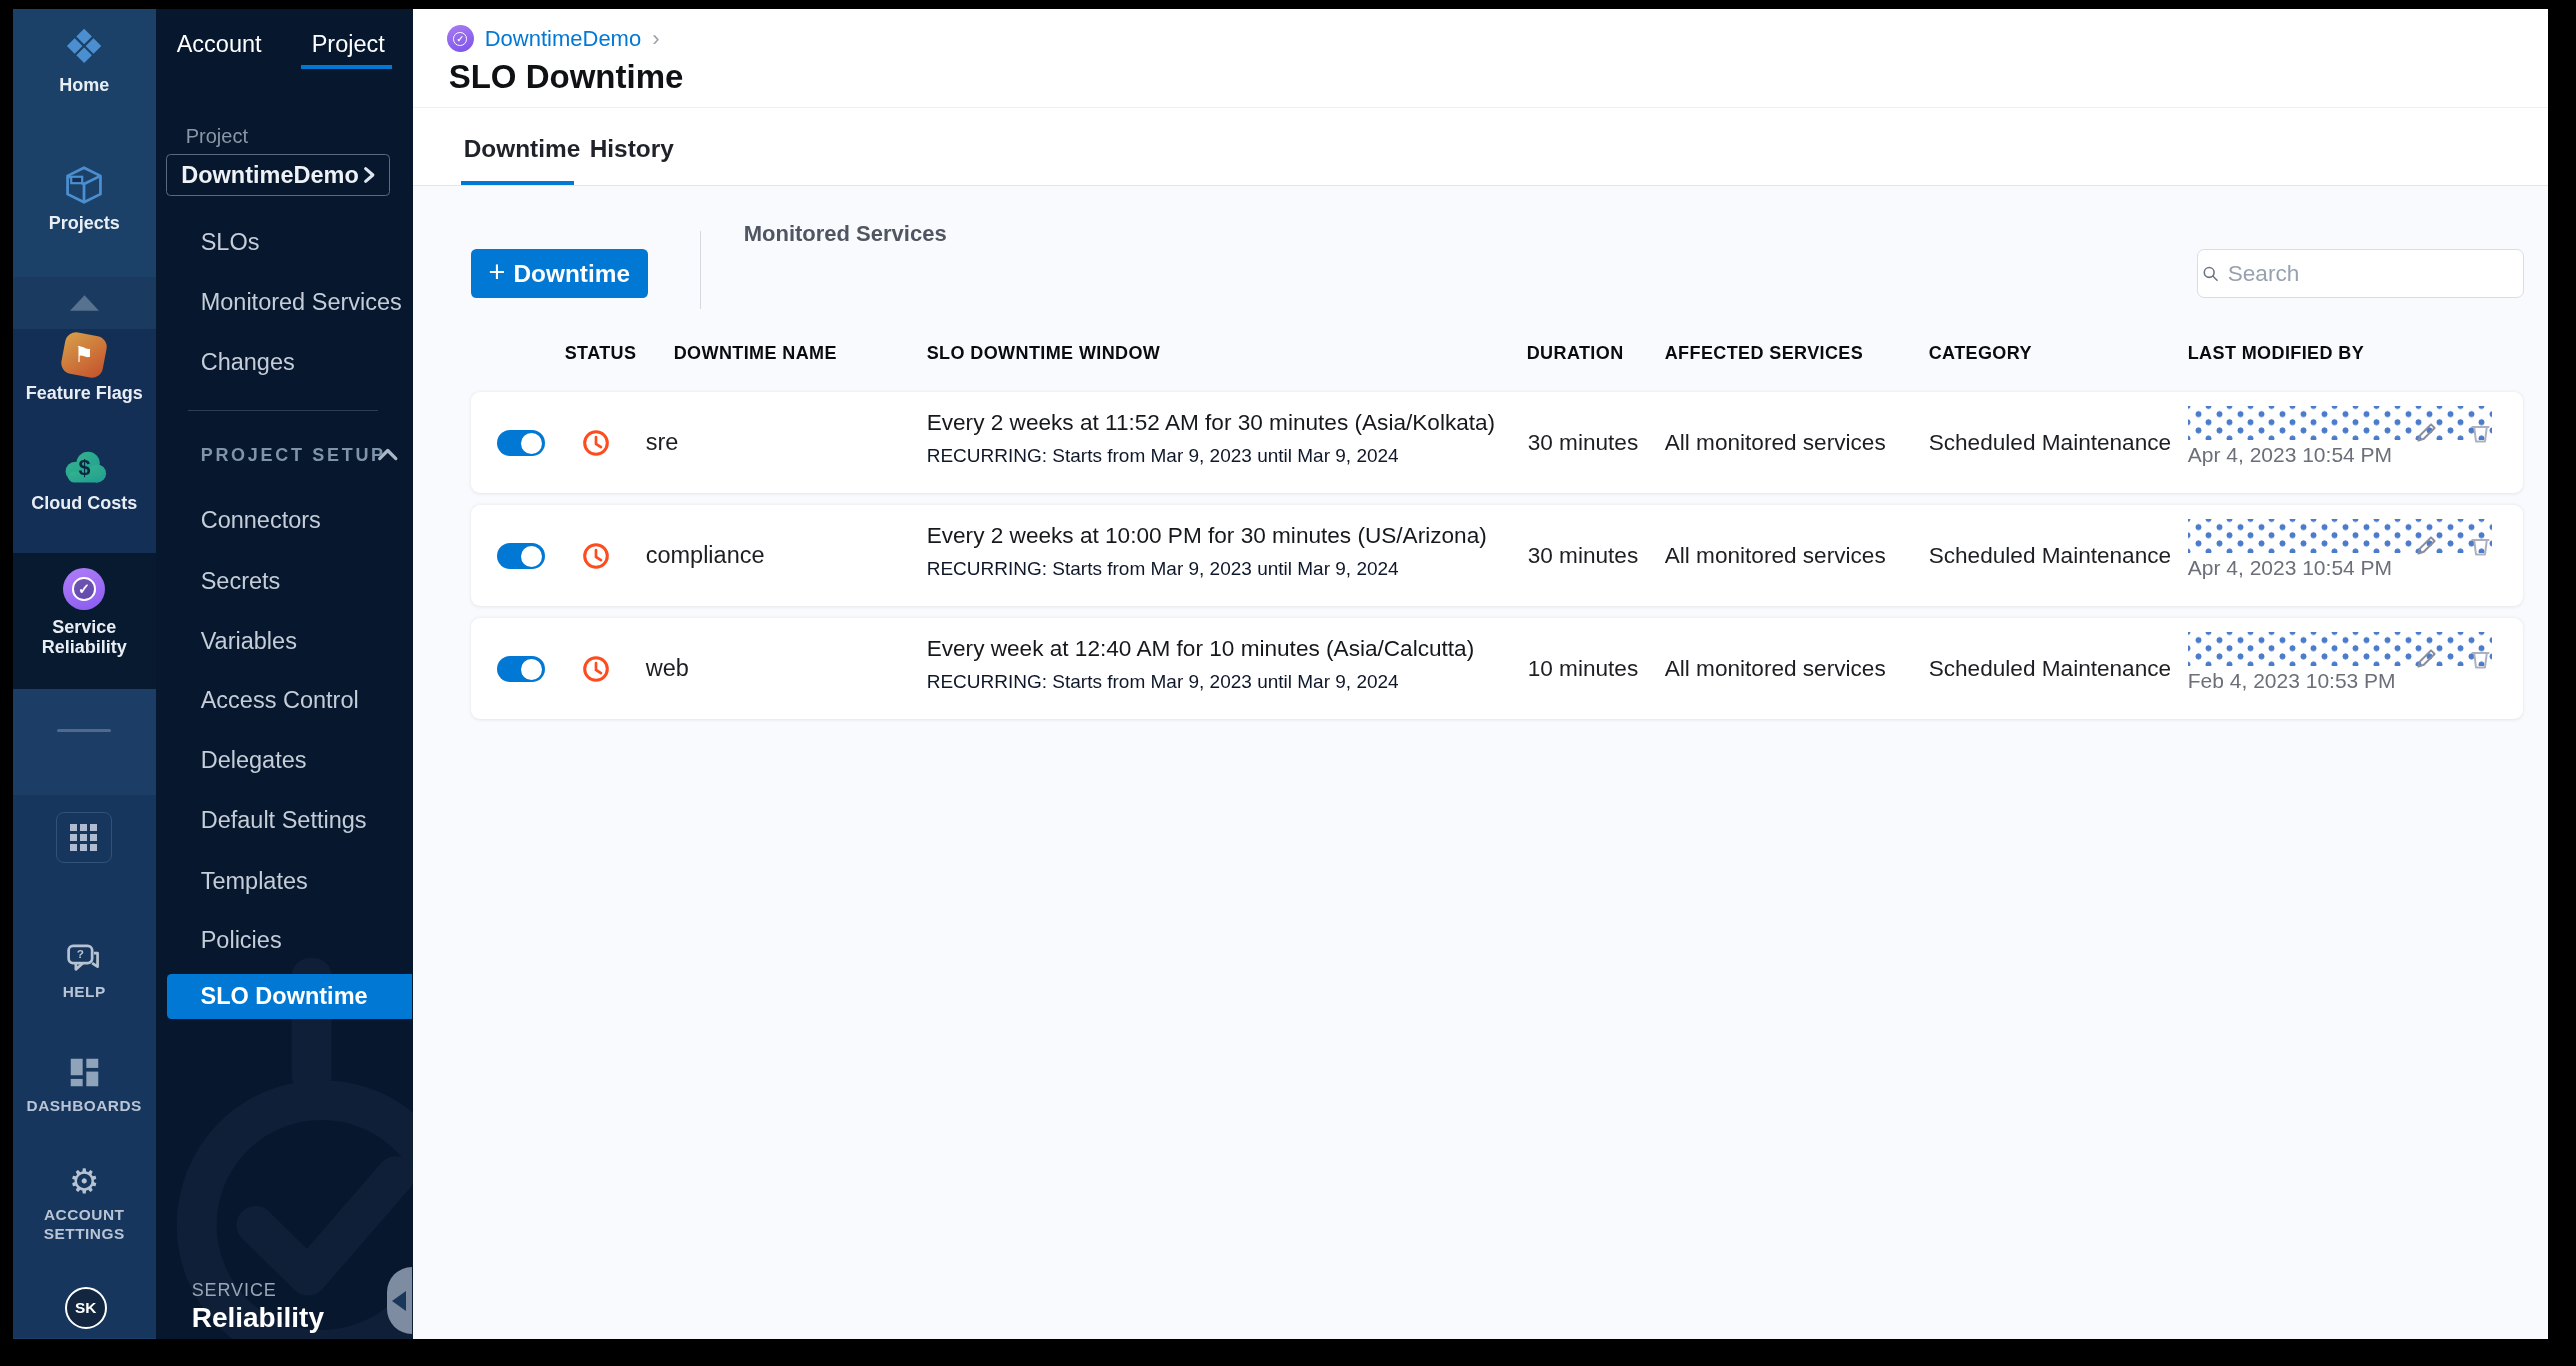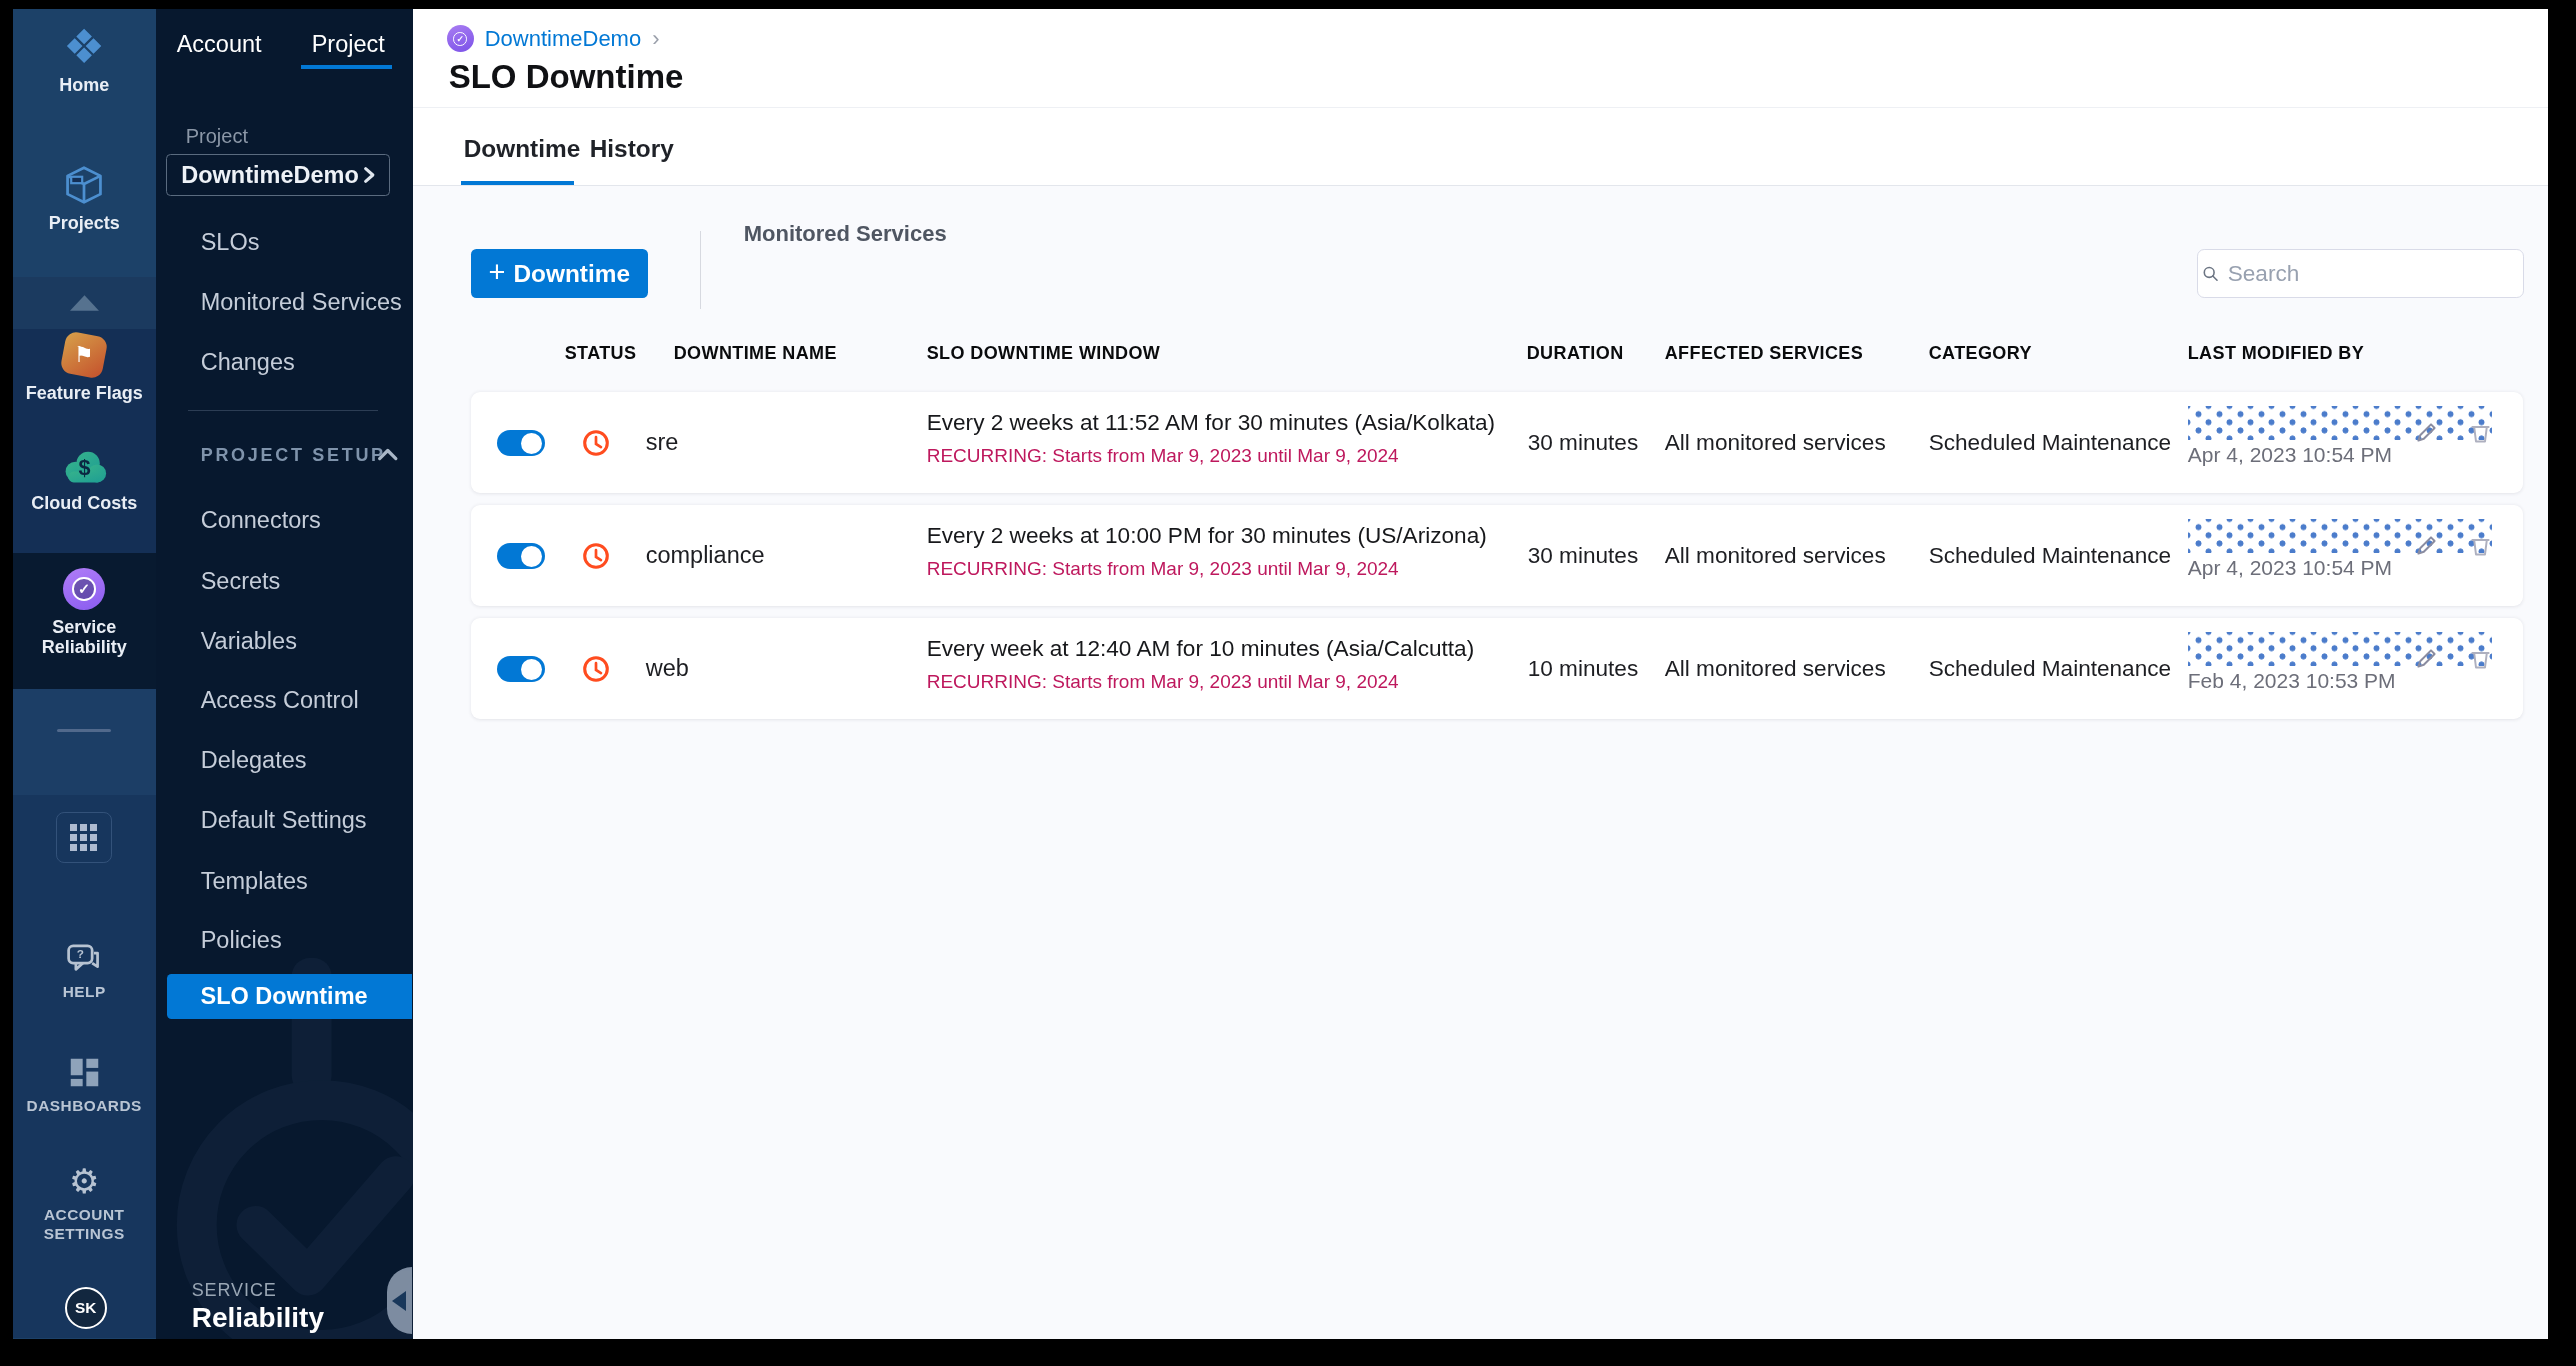--- a/index.html
+++ b/index.html
@@ -112,21 +112,21 @@
   .cell { position:absolute; top:0; height:101px; display:flex; align-items:center;
     color:#1d1e22; font-size:22.6px; white-space:nowrap; }
   .toggle { position:absolute; left:26px; top:38px; width:48px; height:26px; background:#0278d5;
     border-radius:14.5px; cursor:pointer; }
   .toggle .knob { position:absolute; right:2.7px; top:2.7px; width:21px; height:21px;
     border-radius:50%; background:#fff; }
   .clockwrap { position:absolute; left:111px; top:37px; width:28px; height:28px; }
   .name { left:175px; font-size:23.5px; }
   .win { position:absolute; left:456px; top:18px; }
   .win .w1 { color:#17181b; font-size:22.6px; }
-  .win .w2 { color:#be185d; font-size:19px; margin-top:9px; }
+  .win .w2 { color:#0f172a; font-size:19px; margin-top:9px; }
   .dur { left:1057px; } .aff { left:1194px; } .cat { left:1458px; }
   .mod { position:absolute; left:1709px; top:0; width:325px; }
   .redacted { position:absolute; left:8.1px; top:13.6px; width:304px; height:34px;
     background-image:
       radial-gradient(circle, #4b7ccb 2.7px, transparent 3.3px),
       radial-gradient(circle, #4b7ccb 2.7px, transparent 3.3px);
     background-size:21px 16.3px; background-position:0 0, 10px 8.1px; }
   .stamp { position:absolute; left:8.1px; top:51px; color:#6c6e79; font-size:21px; white-space:nowrap; }
   .rowicon { position:absolute; top:27px; width:27px; height:27px; cursor:pointer; }
   .ic-edit { left:233px; } .ic-del { left:287px; }

